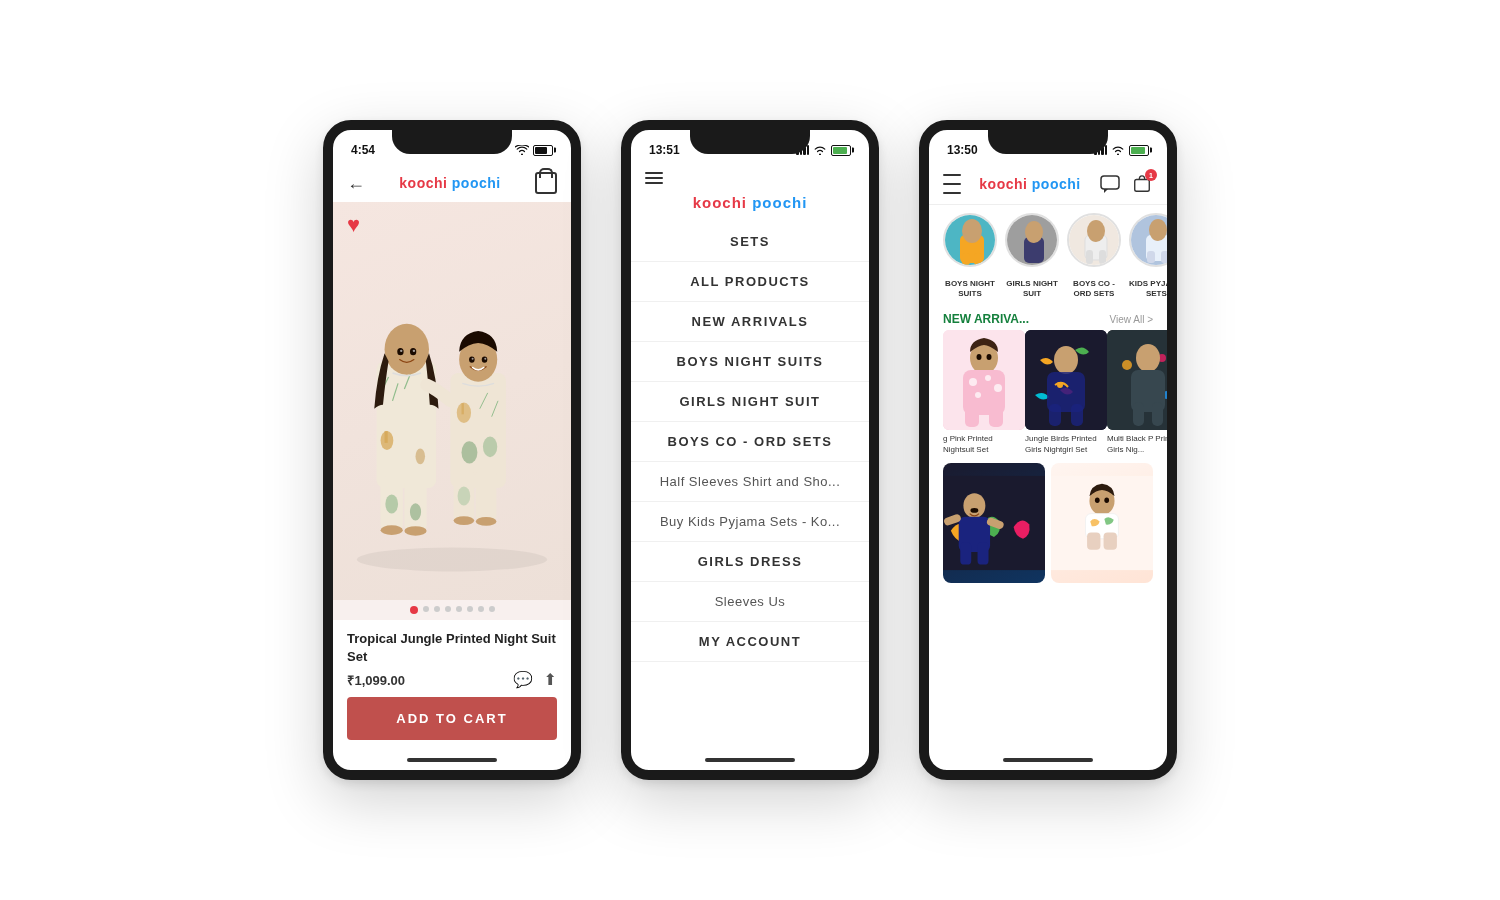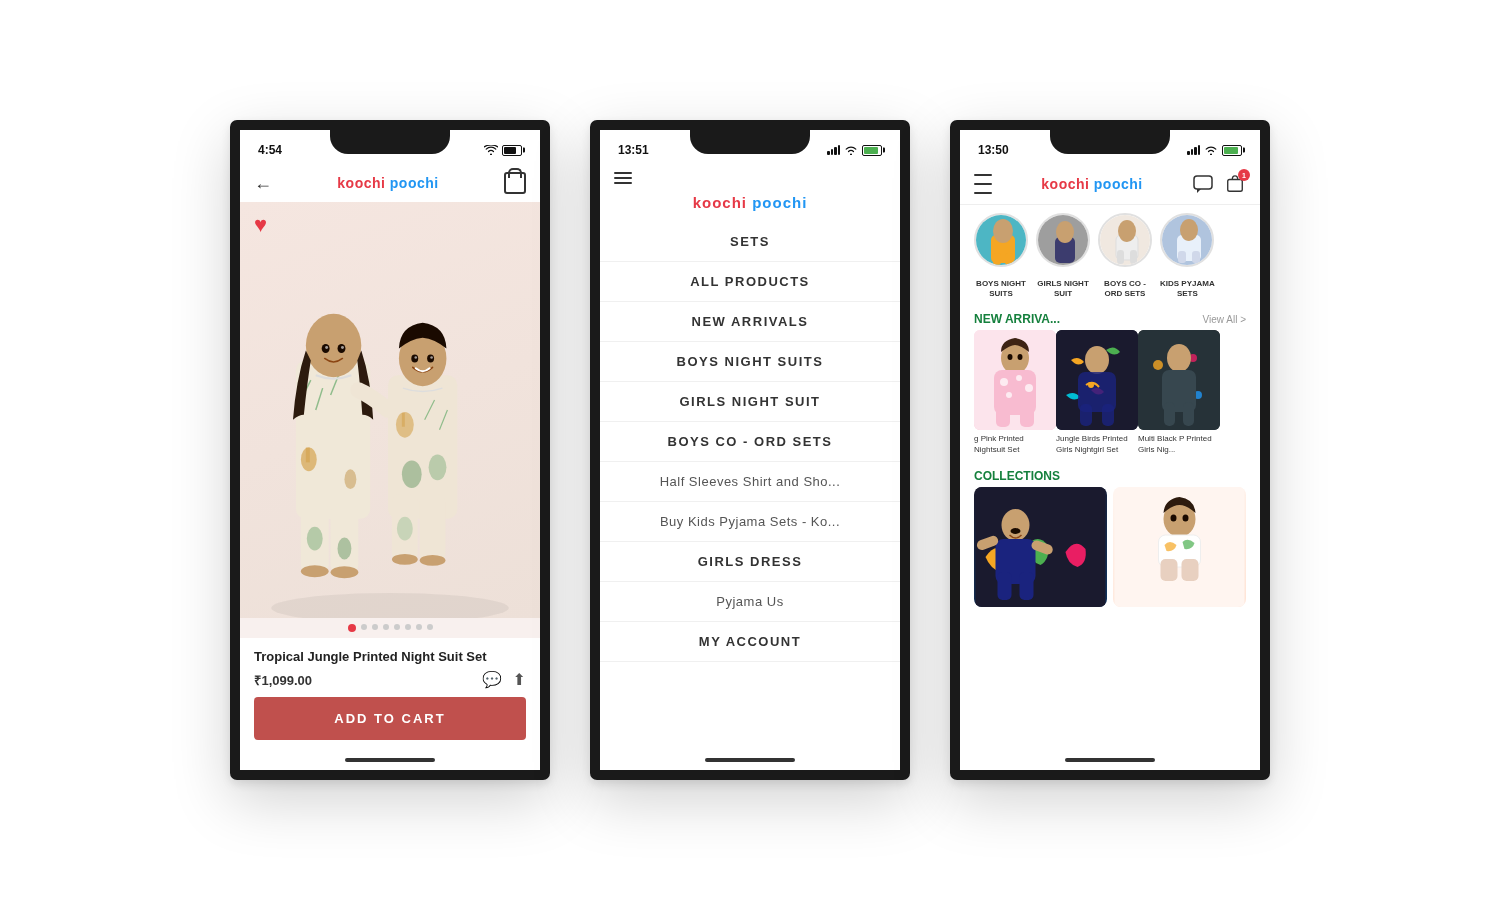--- a/index.html
+++ b/index.html
@@ -10,24 +10,24 @@
       display: flex;
       align-items: center;
       justify-content: center;
       gap: 40px;
       font-family: -apple-system, BlinkMacSystemFont, 'Helvetica Neue', Arial, sans-serif;
     }
 
     
     .phone {
       position: relative;
-      width: 320px;
+      width: 258px;
       height: 660px;
       background: #fff;
-      border-radius: 7px;
+      border-radius: 28px;
       border: 10px solid #1a1a1a;
       box-shadow: 0 20px 60px rgba(0,0,0,0.18), 0 4px 10px rgba(0,0,0,0.1);
       overflow: hidden;
       display: flex;
       flex-direction: column;
     }
 
     
     .notch {
       position: absolute;
@@ -587,21 +587,21 @@
     <div class="menu-list scrollable-content">
       <div class="menu-item">SETS</div>
       <div class="menu-item">ALL PRODUCTS</div>
       <div class="menu-item">NEW ARRIVALS</div>
       <div class="menu-item">BOYS NIGHT SUITS</div>
       <div class="menu-item">GIRLS NIGHT SUIT</div>
       <div class="menu-item">BOYS CO - ORD SETS</div>
       <div class="menu-item small">Half Sleeves Shirt and Sho...</div>
       <div class="menu-item small">Buy Kids Pyjama Sets -  Ko...</div>
       <div class="menu-item">GIRLS DRESS</div>
-      <div class="menu-item small">Pyjama Us</div>
+      <div class="menu-item small">Sleeves Us</div>
       <div class="menu-item">MY ACCOUNT</div>
     </div>
 
     <div class="home-indicator">
       <div class="home-bar"></div>
     </div>
   </div>
 </div>
 
 <div class="phone">
@@ -771,23 +771,20 @@
             <ellipse cx="41" cy="28" rx="12" ry="14" fill="#c8a070"></ellipse>
             <rect x="24" y="40" width="34" height="42" rx="7" fill="#37474f"></rect>
             <rect x="26" y="72" width="11" height="24" rx="5" fill="#37474f"></rect>
             <rect x="45" y="72" width="11" height="24" rx="5" fill="#37474f"></rect>
           </svg>
         </div>
         <div class="product-card-name">Multi Black P Printed Girls Nig...</div>
       </div>
     </div>
 
-    <div class="section-header">
-      <span class="section-title">COLLECTIONS</span>
-    </div>
 
     <div class="collections-section">
       <div class="collections-grid">
         <div class="coll-card coll-bg-dark">
           <svg width="100%" height="120" viewBox="0 0 130 120">
             <rect width="130" height="120" fill="#1a1a2e"></rect>
 
             <path d="M10 70 Q20 55 30 65 Q35 80 25 85 Q15 82 10 70Z" fill="#f5a623"></path>
             <path d="M50 60 Q62 45 72 58 Q75 72 65 78 Q55 75 50 60Z" fill="#4caf50"></path>
             <path d="M90 65 Q100 50 110 62 Q112 76 102 80 Q92 77 90 65Z" fill="#e91e63"></path>

